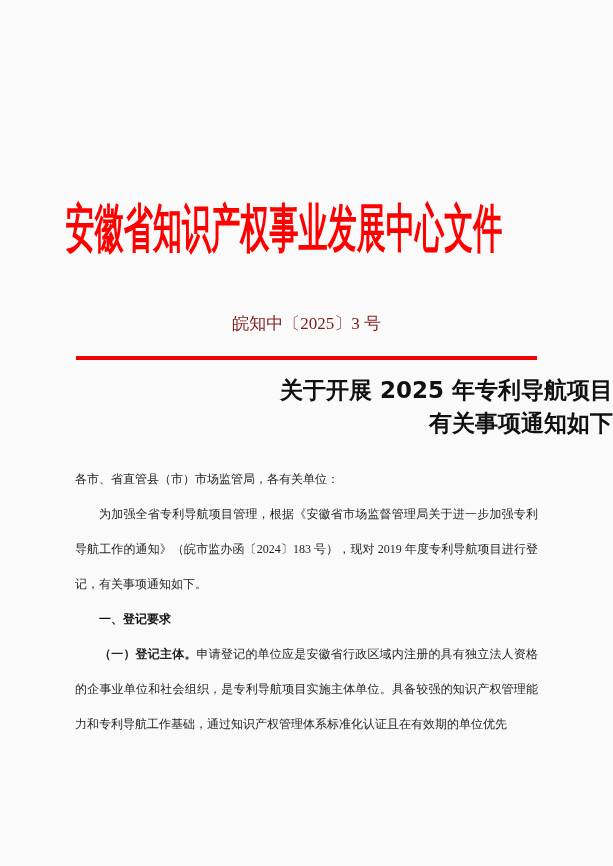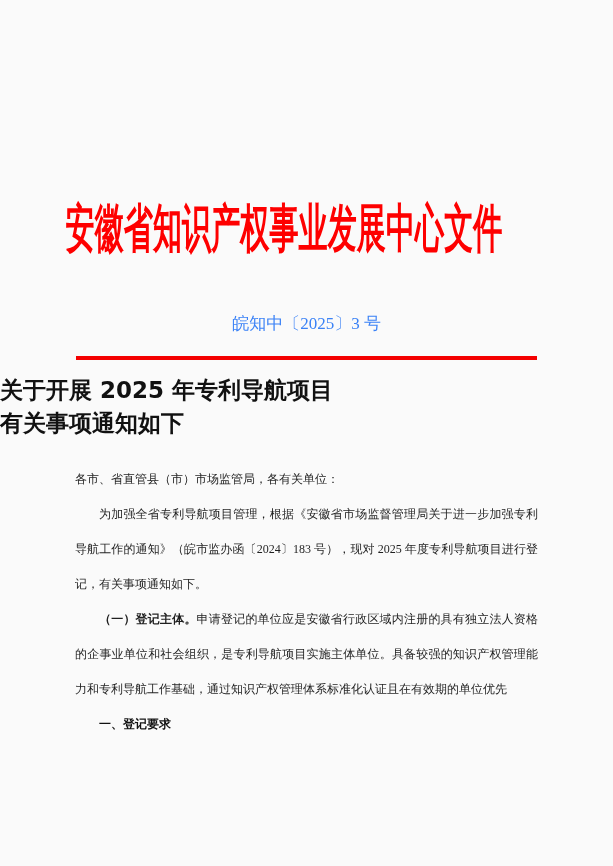--- a/index.html
+++ b/index.html
@@ -43,38 +43,38 @@
   
   .doc-number {
     position: absolute;
     top: 313px;
     left: 0;
     width: 613px;
     text-align: center;
     font-family: "Liberation Serif", serif;
     font-size: 17px;
     line-height: 22px;
-    color: #3b82f6;
+    color: #7f1d1d;
   }
   
   .red-rule {
     position: absolute;
     top: 356px;
     left: 76px;
     width: 461px;
     height: 4px;
     background: #f40000;
   }
   
   .doc-title {
     position: absolute;
     top: 374px;
     left: 0;
     width: 613px;
-    text-align: left;
+    text-align: right;
     font-family: "DejaVu Sans", sans-serif;
     font-weight: bold;
     font-size: 23px;
     line-height: 33px;
     color: #111;
   }
   
   .doc-body {
     position: absolute;
     top: 462px;
@@ -110,20 +110,20 @@
 
   <div class="red-rule"></div>
 
   <div class="doc-title">
     <div>关于开展 2025 年专利导航项目</div>
     <div>有关事项通知如下</div>
   </div>
 
   <div class="doc-body">
     <p class="salutation">各市、省直管县（市）市场监管局，各有关单位：</p>
-    <p class="indent">为加强全省专利导航项目管理，根据《安徽省市场监督管理局关于进一步加强专利导航工作的通知》（皖市监办函〔2024〕183 号），现对 2025 年度专利导航项目进行登记，有关事项通知如下。</p>
+    <p class="indent">为加强全省专利导航项目管理，根据《安徽省市场监督管理局关于进一步加强专利导航工作的通知》（皖市监办函〔2024〕183 号），现对 2019 年度专利导航项目进行登记，有关事项通知如下。</p>
+    <p class="indent section-heading">一、登记要求</p>
     <p class="indent">
       <span class="bold-lead">（一）登记主体。</span><span>申请登记的单位应是安徽省行政区域内注册的具有独立法人资格的企事业单位和社会组织，是专利导航项目实施主体单位。具备较强的知识产权管理能力和专利导航工作基础，通过知识产权管理体系标准化认证且在有效期的单位优先</span>
     </p>
-    <p class="indent section-heading">一、登记要求</p>
   </div>
 
 </div>
 
 </body></html>

